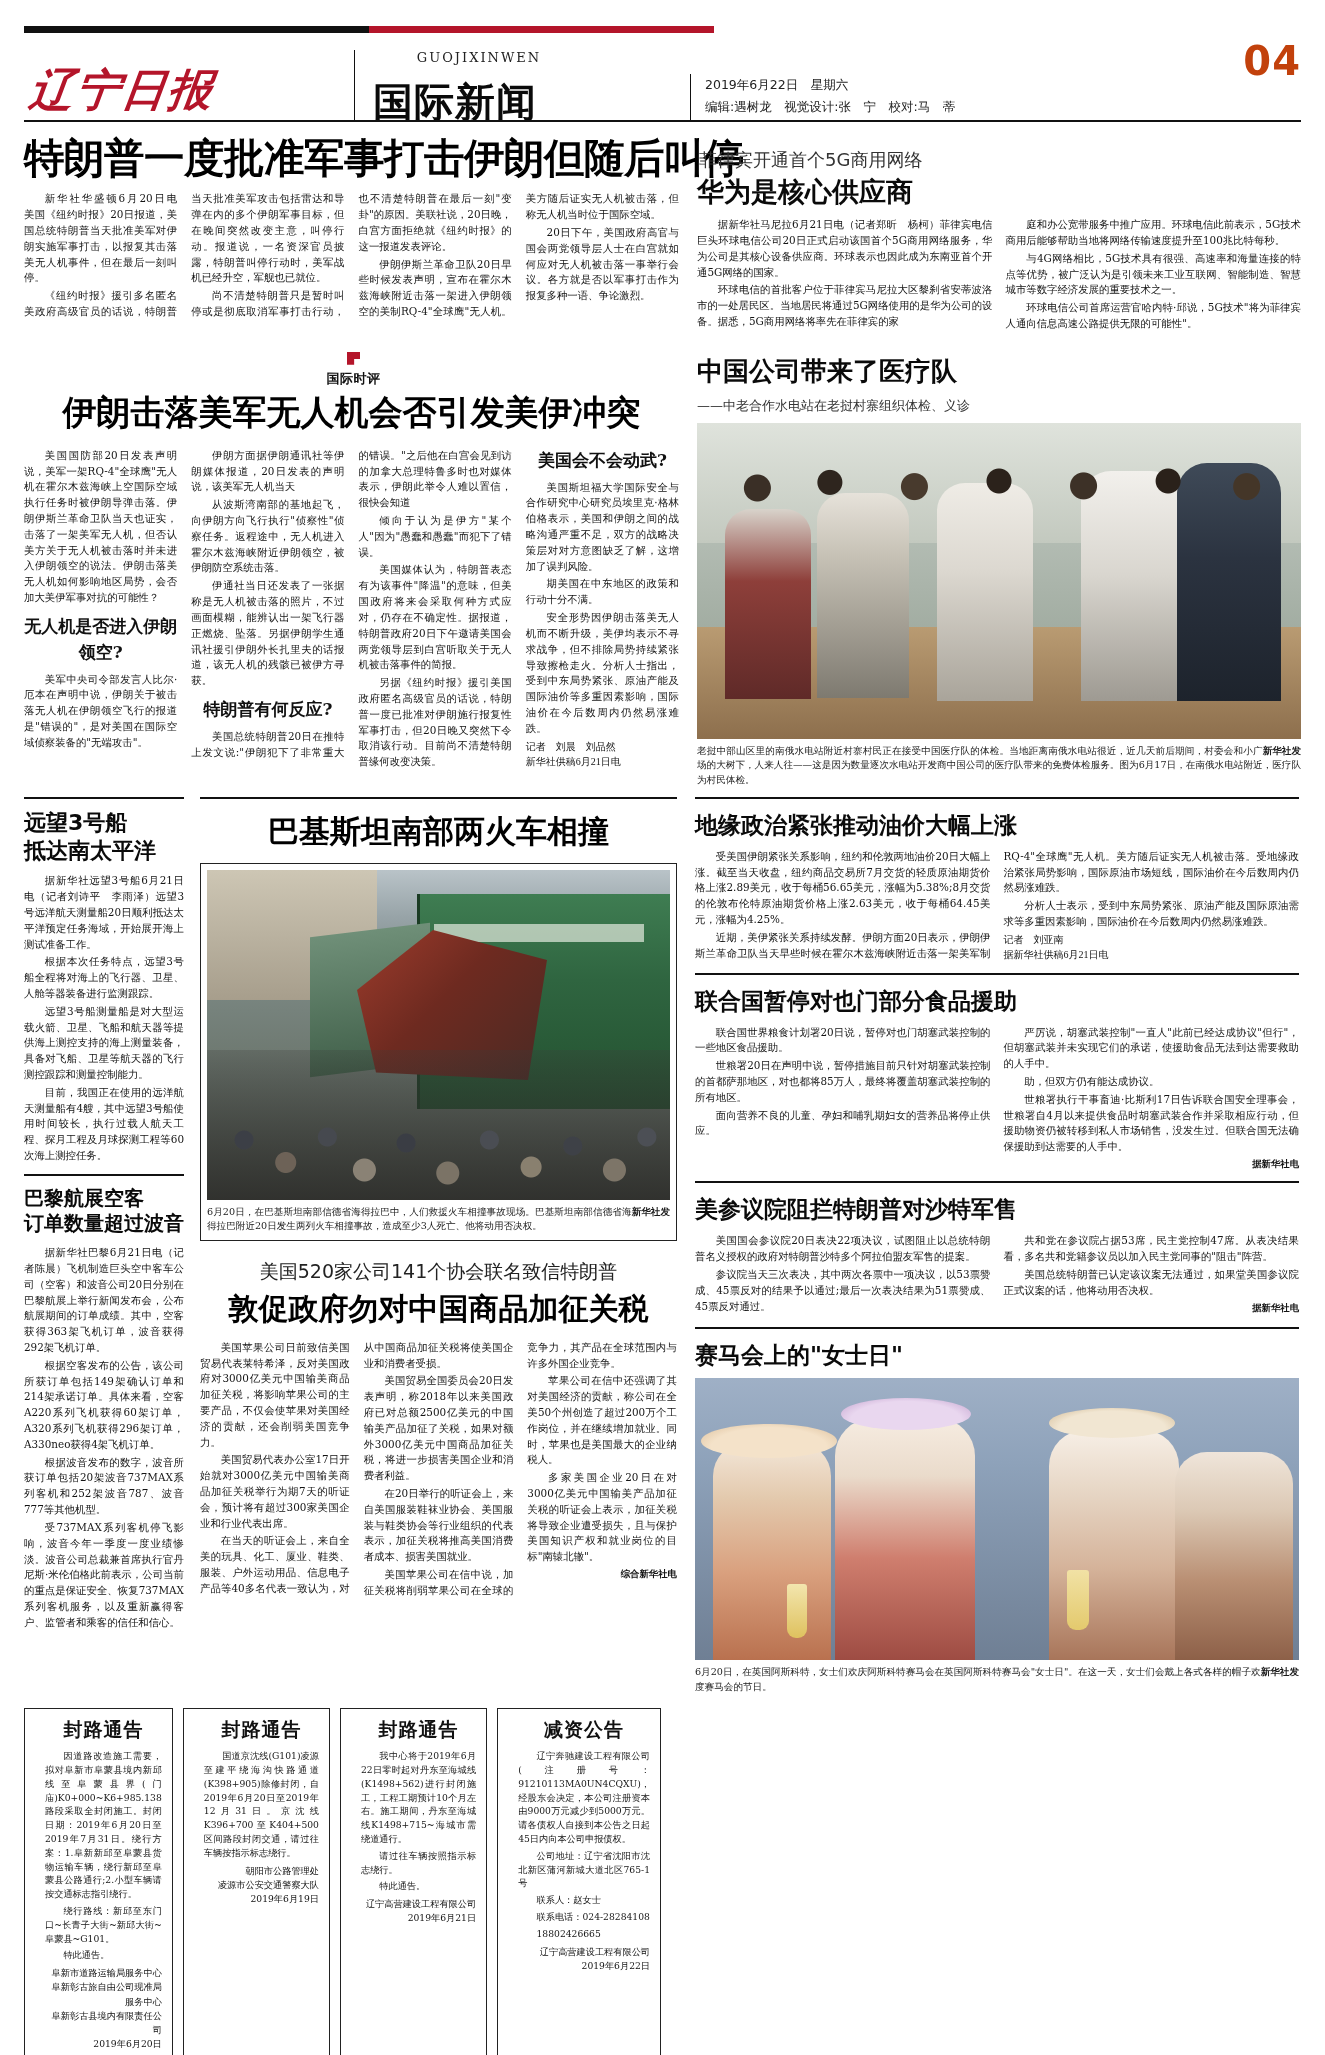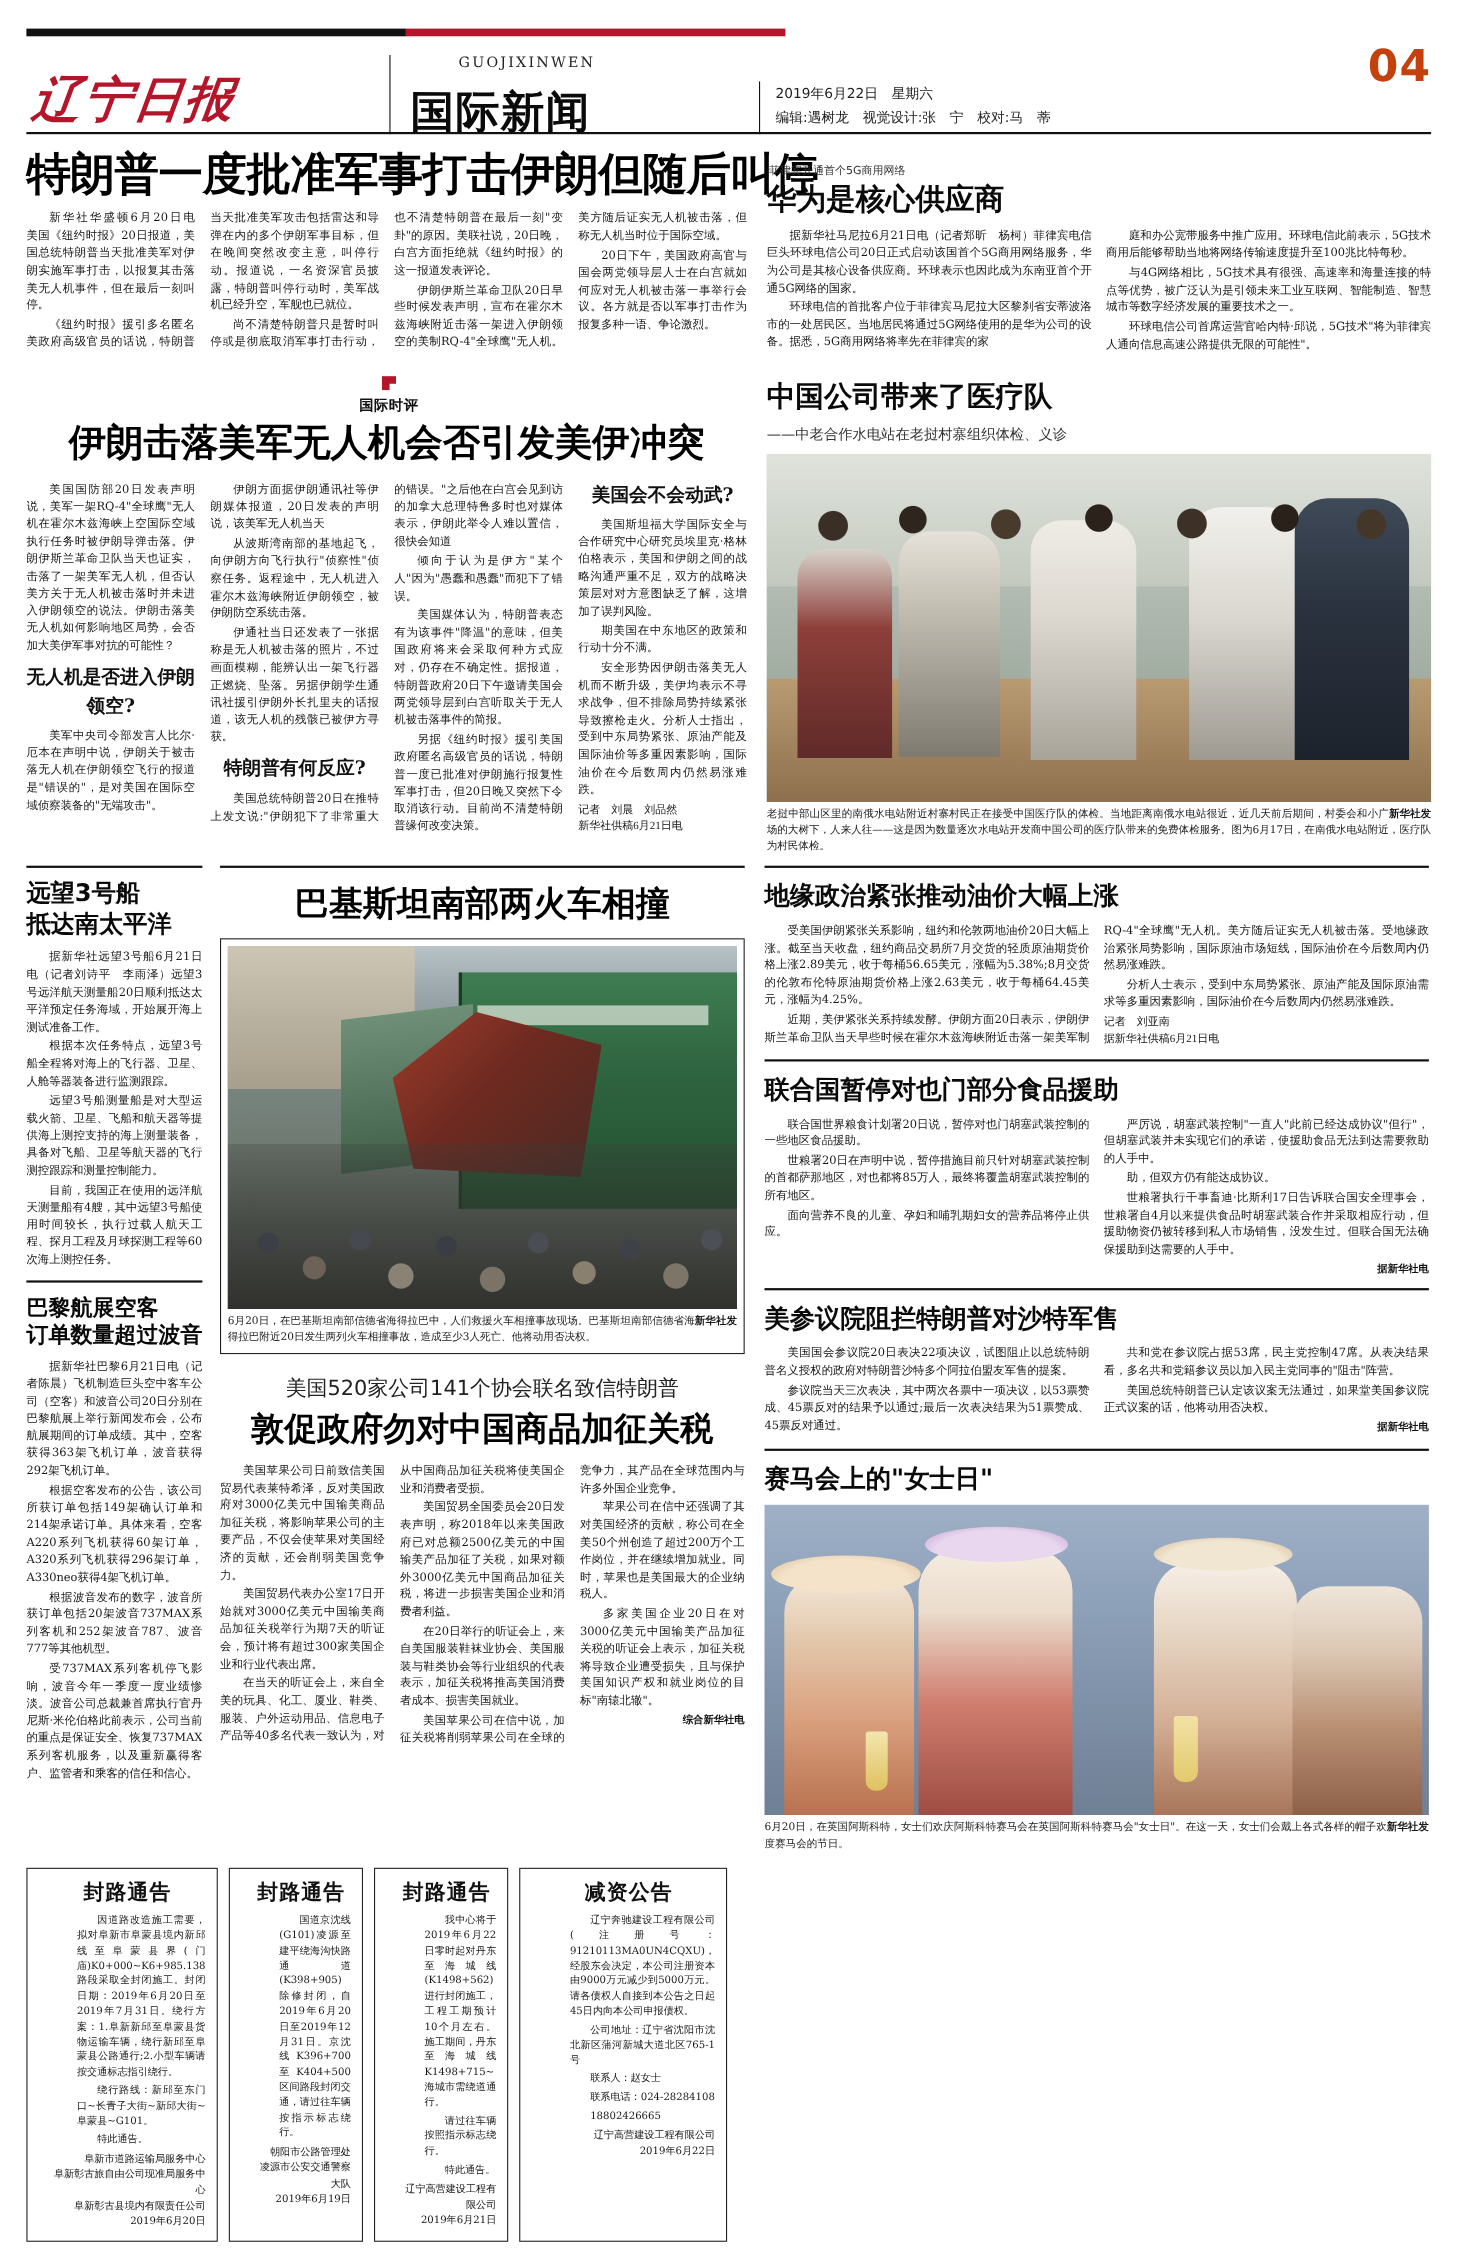--- a/index.html
+++ b/index.html
@@ -193,21 +193,21 @@
     color: #000;
   }
   .hl-right {
     font-size: 23px;
     font-weight: 600;
     margin: 12px 0 8px 0;
     color: #0a0a0a;
     line-height: 1.3;
   }
   .kicker {
-    font-size: 10px;
+    font-size: 18px;
     color: #333;
     text-align: center;
     margin-bottom: 0px;
     font-weight: 400;
   }
   .sub-deck {
     font-size: 13px;
     color: #333;
     margin: 2px 0 8px 0;
     line-height: 1.4;
@@ -344,21 +344,20 @@
     letter-spacing: 1px;
     margin-bottom: 6px;
     color: #111;
   }
   .notice-body {
     font-family: "DejaVu Serif", "Liberation Serif", serif;
     font-size: 9.2px;
     line-height: 1.5;
     text-align: justify;
     color: #161616;
-    margin-left: 25px;
   }
   .notice-body p { margin: 0 0 3px 0; text-indent: 2em; }
   .notice-sign { text-align: right; font-size: 9.2px; line-height: 1.55; margin-top: 4px;
     font-family: "DejaVu Serif","Liberation Serif",serif;}
 
   .tiny-credit { text-align:right; font-size:9.4px; font-weight:600; margin-top:3px;
     font-family:"DejaVu Serif","Liberation Serif",serif;}
   .byline-r { font-size:10px; line-height:1.5; margin-top:3px;
     font-family:Liberation Serif, serif;}
 </style>

